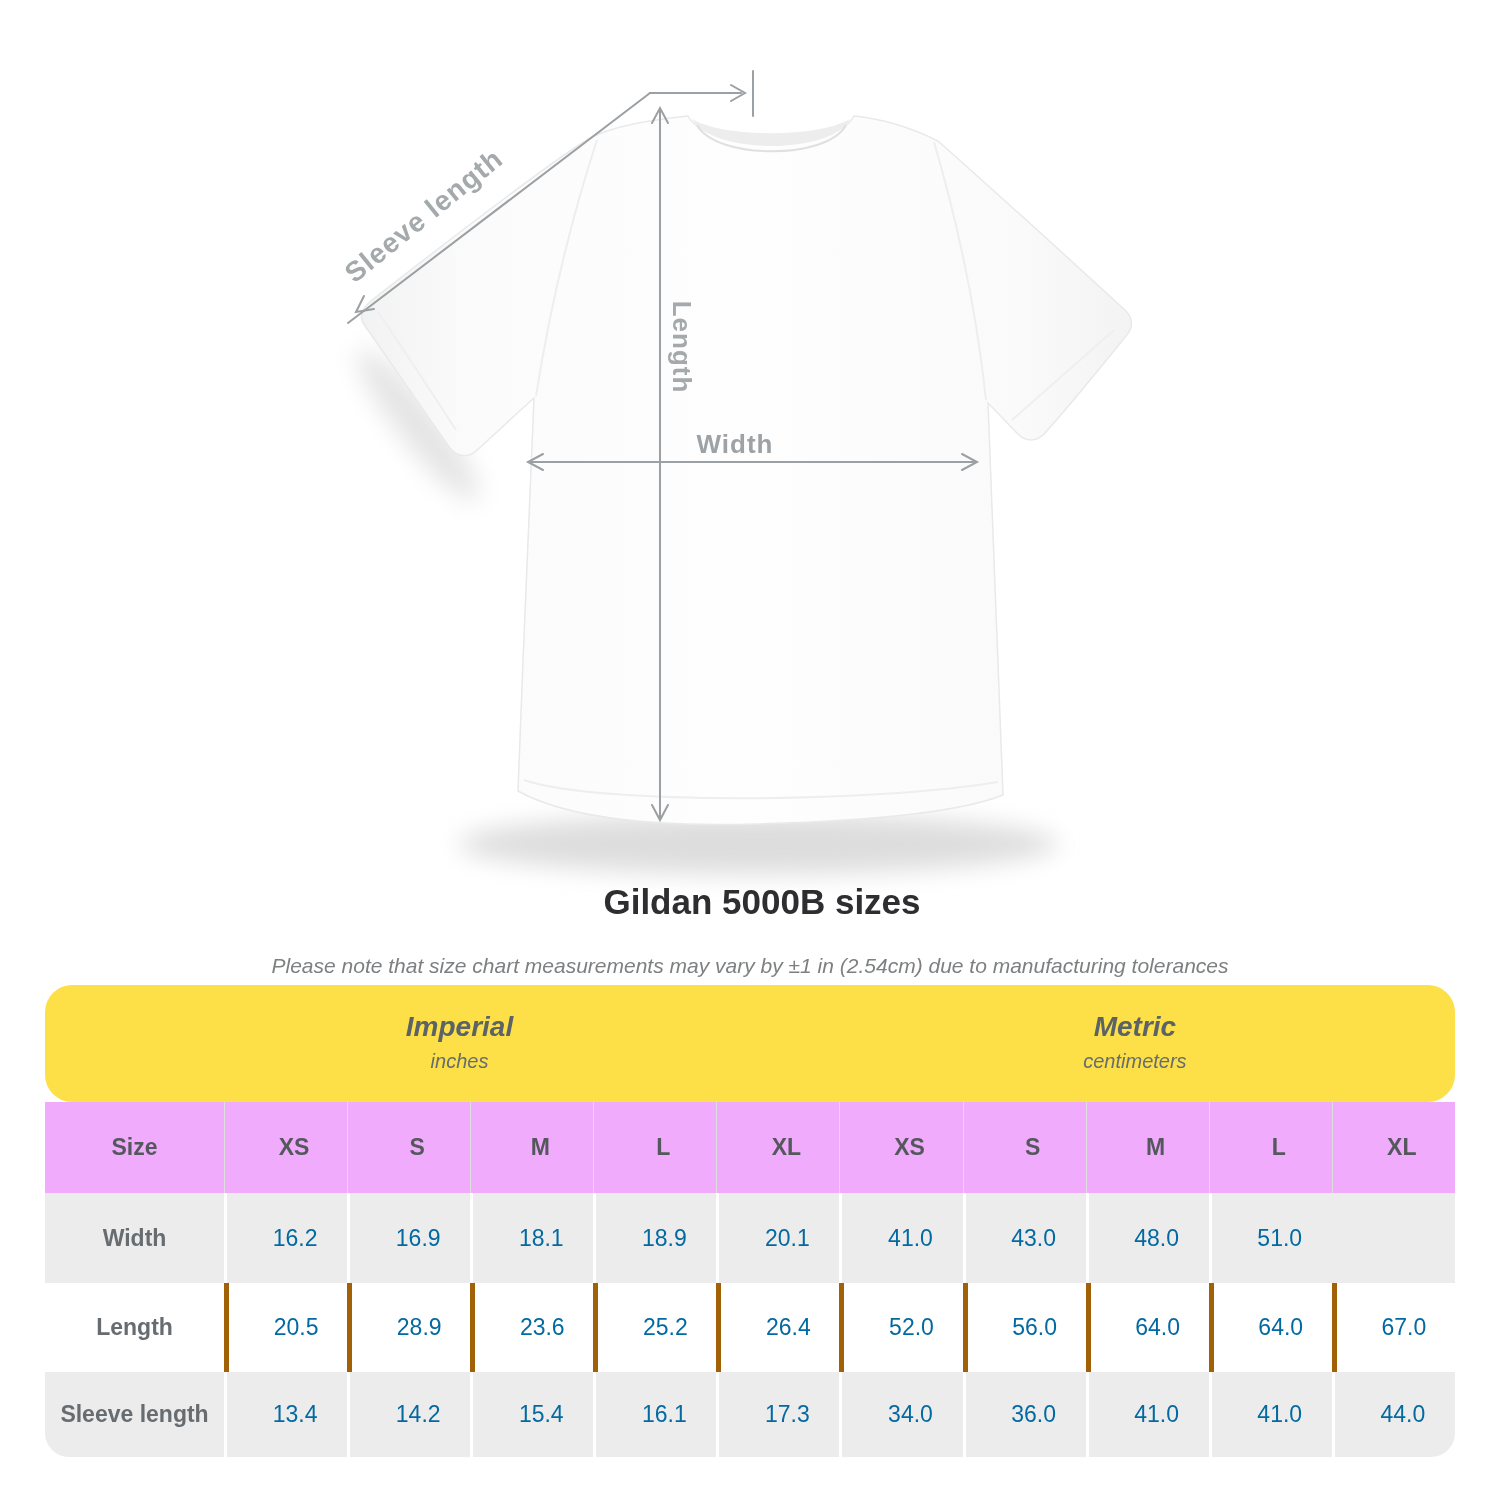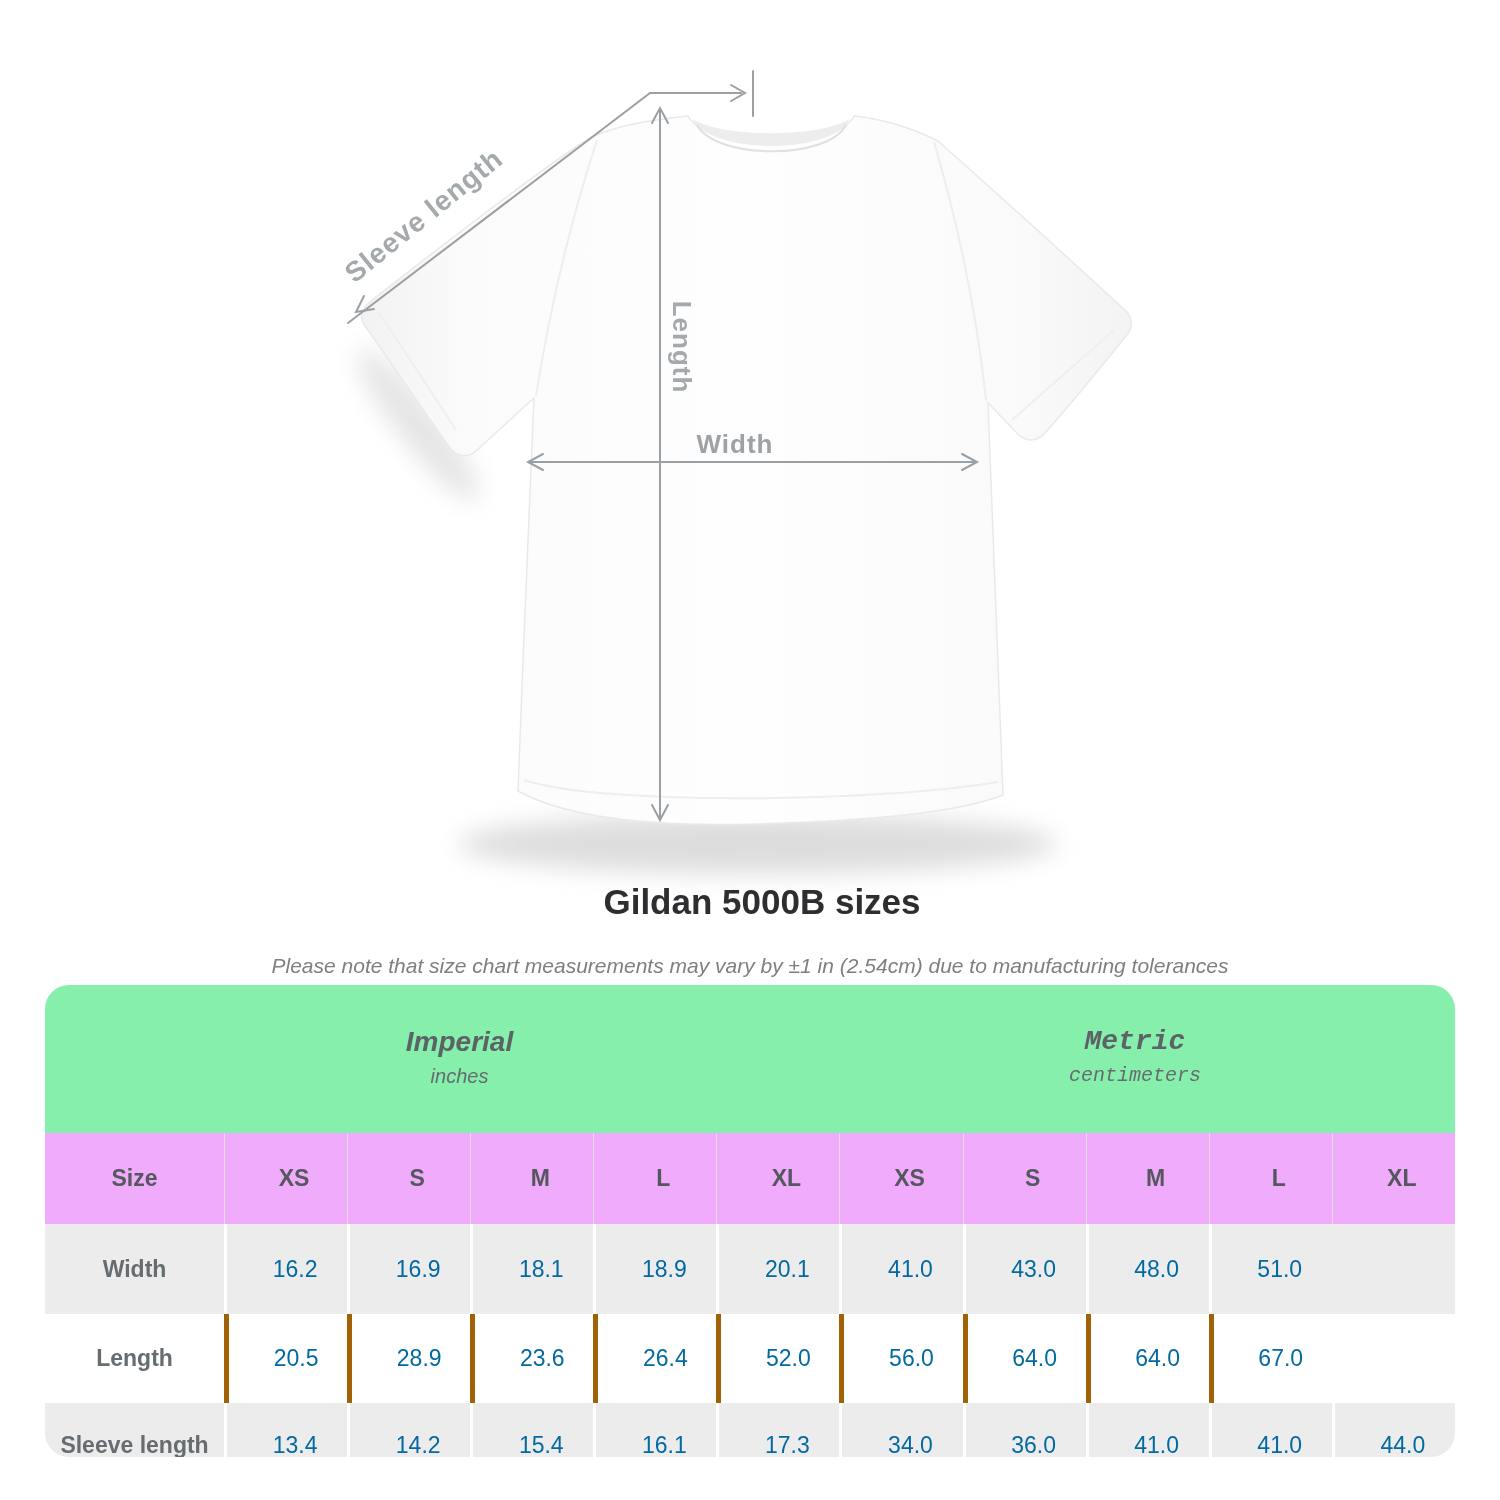--- a/index.html
+++ b/index.html
@@ -16,24 +16,24 @@
   .lbl-width{left:735px;top:444px;font-size:26px;letter-spacing:1px;color:#9da2a6;
     transform:translate(-50%,-50%);}
   
   .title{position:absolute;left:12px;top:882px;width:100%;text-align:center;
     font-size:35px;font-weight:bold;color:#2e2e30;}
   .subtitle{position:absolute;left:0;top:954px;width:100%;text-align:center;
     font-size:21px;font-style:italic;color:#7d7f81;}
   
   .size-table{position:absolute;left:45px;top:985px;width:1410px;height:472px;
     border-radius:24px;overflow:hidden;background:#ffffff;}
-  .unit-band{position:relative;height:148px;background:#86efac;}
+  .unit-band{position:relative;height:117px;background:#fde047;border-radius:27px;}
   .unit-group{position:absolute;top:50%;transform:translate(-50%,-54%);text-align:center;}
   .unit-group.imperial{left:29.4%;}
-  .unit-group.metric{left:77.3%;font-family:Liberation Mono, monospace;}
+  .unit-group.metric{left:77.3%;}
   .unit-name{font-size:28px;font-weight:bold;font-style:italic;color:#5c6367;}
   .unit-sub{font-size:20px;font-style:italic;color:#666c70;margin-top:7px;}
   .trow{display:flex;align-items:center;width:100%;}
   .trow>div{display:flex;align-items:center;justify-content:center;height:100%;
     box-sizing:border-box;}
   .c-label{width:12.7%;}
   .c-val{width:8.73%;padding-left:16px;}
   .row-sizes{height:91px;background:#f0abfc;}
   .row-a{height:90px;background:#ececec;}
   .row-b{height:89px;background:#ffffff;}
@@ -168,20 +168,21 @@
       <div class="c-val val">43.0</div>
       <div class="c-val val">48.0</div>
       <div class="c-val val">51.0</div>
     </div>
 
     <div class="trow row-b">
       <div class="c-label rlabel">Length</div>
       <div class="c-val val">20.5</div>
       <div class="c-val val">28.9</div>
       <div class="c-val val">23.6</div>
+      <div class="c-val val">25.2</div>
       <div class="c-val val">26.4</div>
       <div class="c-val val">52.0</div>
       <div class="c-val val">56.0</div>
       <div class="c-val val">64.0</div>
       <div class="c-val val">64.0</div>
       <div class="c-val val">67.0</div>
     </div>
 
     <div class="trow row-c">
       <div class="c-label rlabel">Sleeve length</div>

